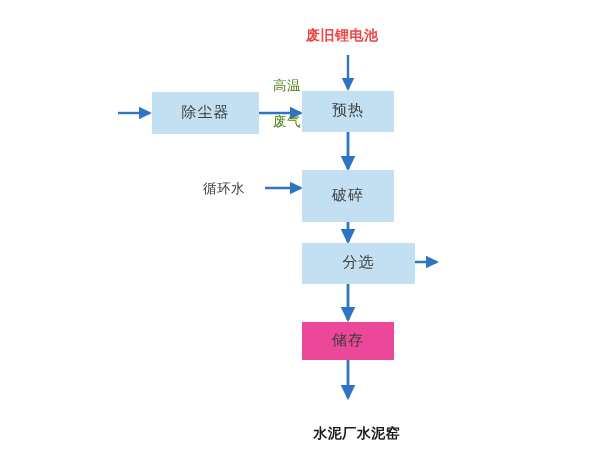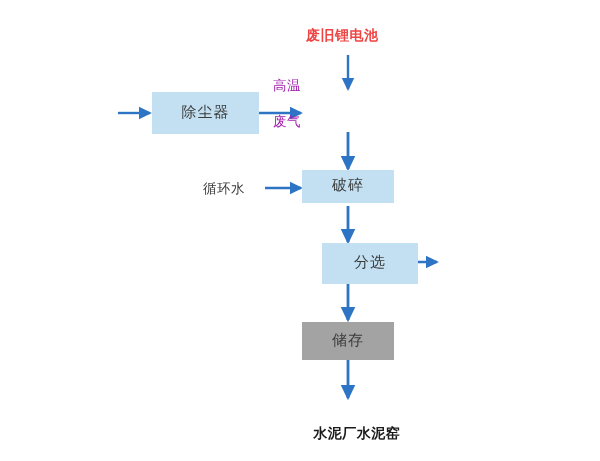--- a/index.html
+++ b/index.html
@@ -91,31 +91,32 @@
       <line x1="395" y1="262" x2="437" y2="262" stroke="#2e74c4" stroke-width="2.4" marker-end="url(#ah)"></line>
 
       <line x1="348" y1="284" x2="348" y2="320" stroke="#2e74c4" stroke-width="2.8" marker-end="url(#ah)"></line>
 
       <line x1="348" y1="360" x2="348" y2="398" stroke="#2e74c4" stroke-width="2.8" marker-end="url(#ah)"></line>
     </svg>
   </div>
 
   <div class="box" style="left: 152px; top: 92px; width: 107px; height: 42px; background: rgb(194, 224, 242); color: rgb(59, 59, 59);">除尘器</div>
 
+  <div class="box" style="left: 302px; top: 91px; width: 92px; height: 41px; background: rgb(194, 224, 242); color: rgb(59, 59, 59);">预热</div>
 
-  <div class="box" style="left: 302px; top: 170px; width: 92px; height: 33px; background: rgb(194, 224, 242); color: rgb(59, 59, 59);">破碎</div>
+  <div class="box" style="left: 302px; top: 170px; width: 92px; height: 52px; background: rgb(194, 224, 242); color: rgb(59, 59, 59);">破碎</div>
 
-  <div class="box" style="left: 302px; top: 243px; width: 96px; height: 41px; background: rgb(194, 224, 242); color: rgb(59, 59, 59); margin-left: 20px;">分选</div>
+  <div class="box" style="left: 302px; top: 243px; width: 113px; height: 41px; background: rgb(194, 224, 242); color: rgb(59, 59, 59);">分选</div>
 
-  <div class="box" style="left: 302px; top: 322px; width: 92px; height: 38px; background: #a3a3a3; color: rgb(59, 59, 59);">储存</div>
+  <div class="box" style="left: 302px; top: 322px; width: 92px; height: 38px; background: #ec4899; color: rgb(59, 59, 59);">储存</div>
 
 
   <div class="label bold" style="left: 306px; top: 27px; color: #ef4444; font-family: Liberation Mono, monospace;">废旧锂电池</div>
 
-  <div class="label center" style="left: 256px; top: 59px; width: 40px; color: #a21caf;">
+  <div class="label center" style="left: 256px; top: 59px; width: 40px; color: #4d7c0f;">
     <span>高温</span><br>
     <span>废气</span>
   </div>
 
   <div class="label" style="left: 203px; top: 180px; color: rgb(59, 59, 59);">循环水</div>
 
 
   <div class="label bold center" style="left: 288px; top: 403px; width: 120px; line-height: 20px; color: rgb(26, 26, 26);">
     <span>水泥厂水泥窑</span><br>
     

